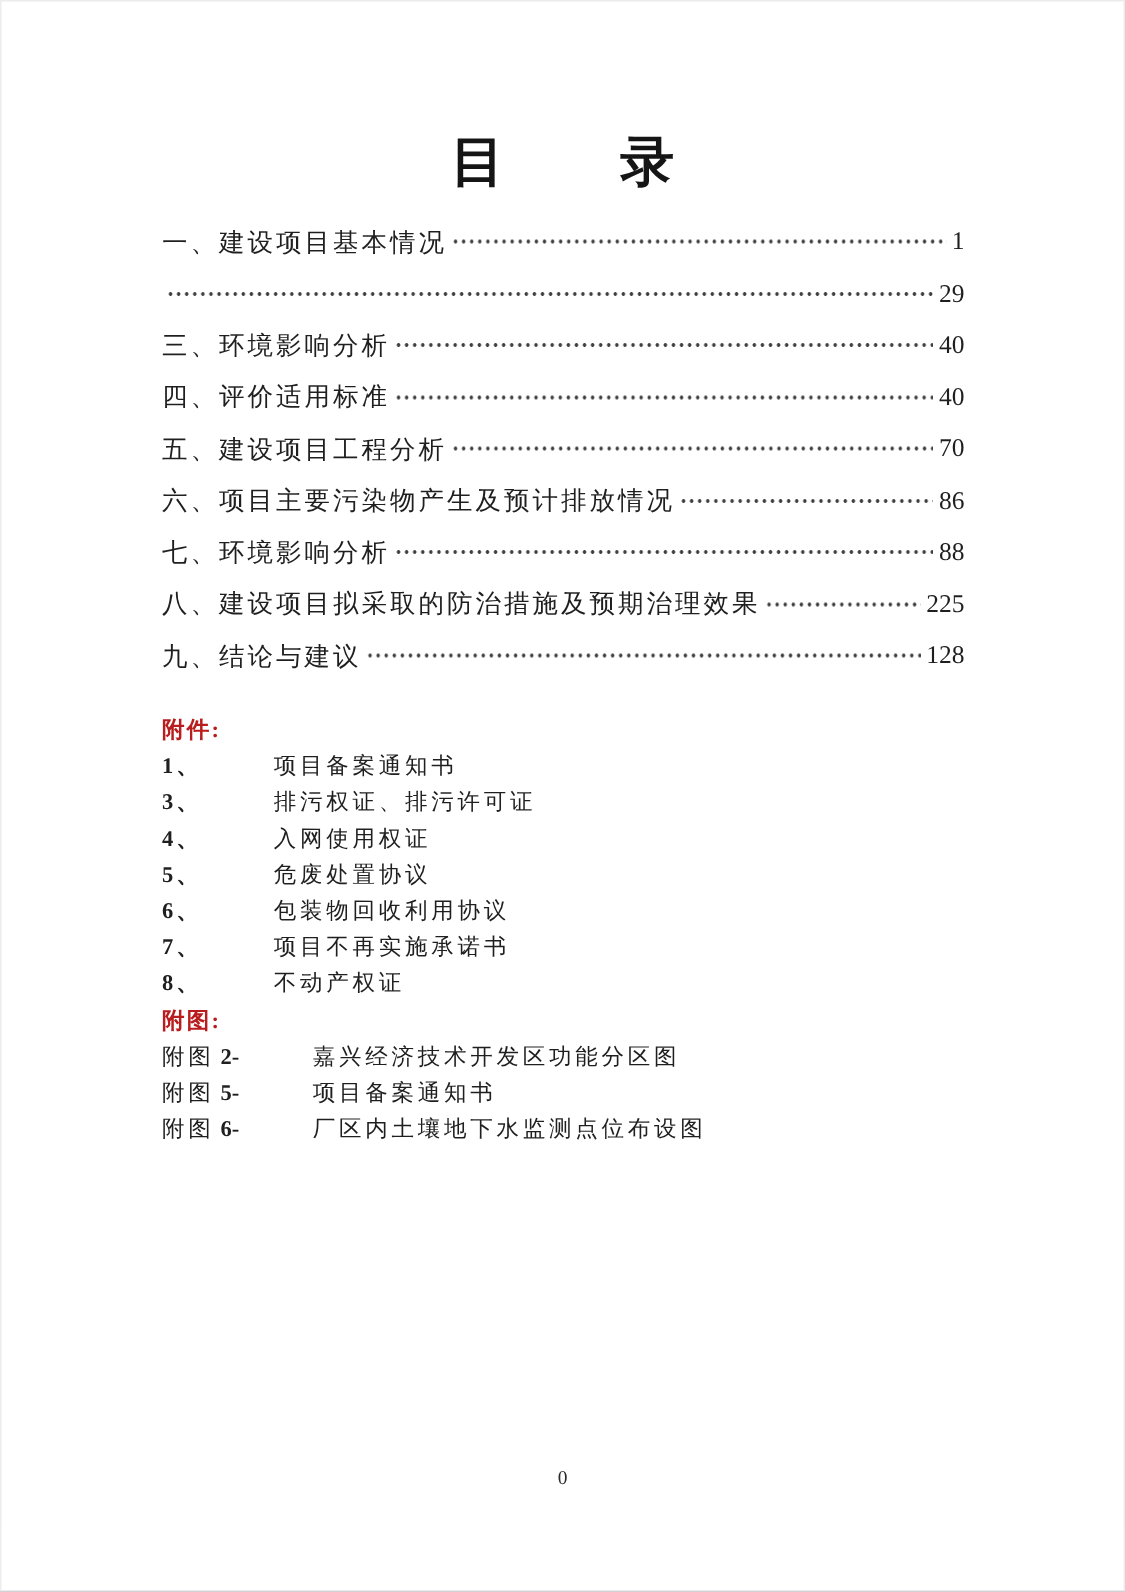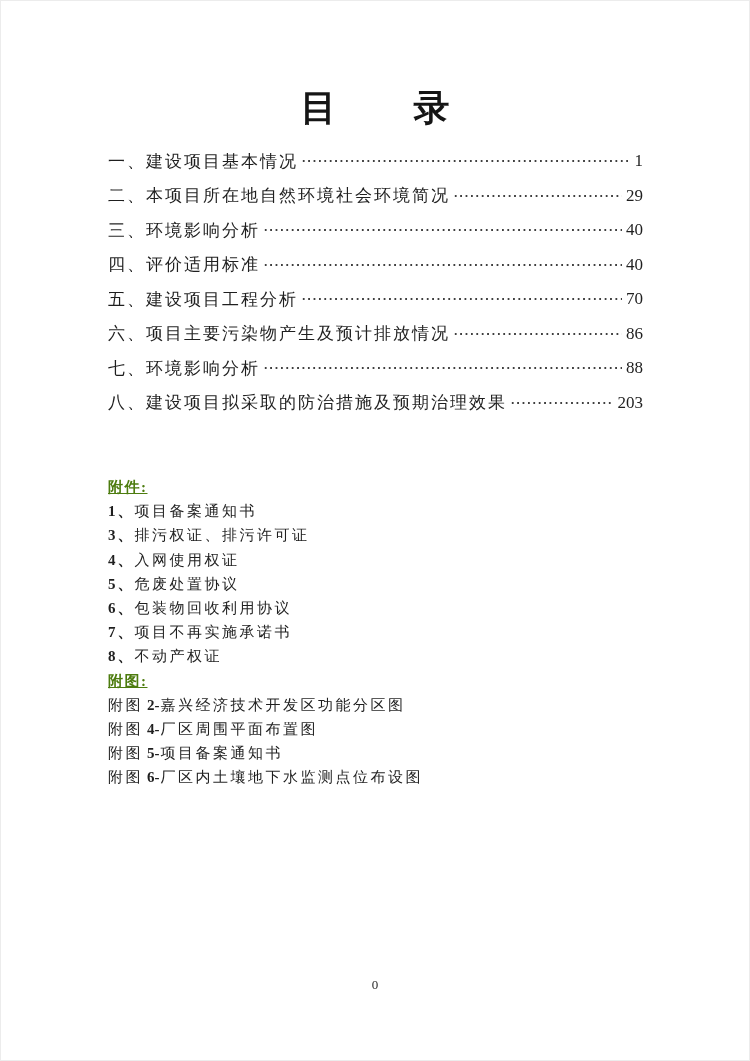--- a/index.html
+++ b/index.html
@@ -75,29 +75,29 @@
     font-size: 15px;
   }
   .appendix .line {
     height: 24.2px;
     line-height: 24.2px;
     white-space: nowrap;
   }
   .sec-heading {
     font-weight: bold;
     letter-spacing: 1.5px;
-    color: #4d7c0f;
-    text-decoration: underline;
+    color: #b91c1c;
   }
   .item-num {
     font-weight: bold;
     letter-spacing: 2px;
   }
   .item-text {
     letter-spacing: 2.5px;
+    margin-left: 48px;
   }
   .fig-prefix {
     letter-spacing: 2.5px;
     margin-right: 4px;
   }
   .fig-num {
     font-weight: bold;
     margin-right: 1px;
   }
 
@@ -122,21 +122,20 @@
     <span>录</span>
   </div>
 
   <div class="toc">
     <div class="toc-row">
       <span class="toc-label">一、建设项目基本情况</span>
       <span class="leader"></span>
       <span class="toc-page">1</span>
     </div>
     <div class="toc-row">
-      <span class="toc-label">二、本项目所在地自然环境社会环境简况</span>
       <span class="leader"></span>
       <span class="toc-page">29</span>
     </div>
     <div class="toc-row">
       <span class="toc-label">三、环境影响分析</span>
       <span class="leader"></span>
       <span class="toc-page">40</span>
     </div>
     <div class="toc-row">
       <span class="toc-label">四、评价适用标准</span>
@@ -154,21 +153,26 @@
       <span class="toc-page">86</span>
     </div>
     <div class="toc-row">
       <span class="toc-label">七、环境影响分析</span>
       <span class="leader"></span>
       <span class="toc-page">88</span>
     </div>
     <div class="toc-row">
       <span class="toc-label">八、建设项目拟采取的防治措施及预期治理效果</span>
       <span class="leader"></span>
-      <span class="toc-page">203</span>
+      <span class="toc-page">225</span>
+    </div>
+    <div class="toc-row">
+      <span class="toc-label">九、结论与建议</span>
+      <span class="leader"></span>
+      <span class="toc-page">128</span>
     </div>
   </div>
 
   <div class="appendix">
 
     <div class="line sec-heading">附件:</div>
 
     <div class="line">
       <span class="item-num">1、</span><span class="item-text">项目备案通知书</span>
     </div>
@@ -190,23 +194,20 @@
     <div class="line">
       <span class="item-num">8、</span><span class="item-text">不动产权证</span>
     </div>
 
     <div class="line sec-heading">附图:</div>
 
     <div class="line">
       <span class="fig-prefix">附图</span><span class="fig-num">2-</span><span class="item-text">嘉兴经济技术开发区功能分区图</span>
     </div>
     <div class="line">
-      <span class="fig-prefix">附图</span><span class="fig-num">4-</span><span class="item-text">厂区周围平面布置图</span>
-    </div>
-    <div class="line">
       <span class="fig-prefix">附图</span><span class="fig-num">5-</span><span class="item-text">项目备案通知书</span>
     </div>
     <div class="line">
       <span class="fig-prefix">附图</span><span class="fig-num">6-</span><span class="item-text">厂区内土壤地下水监测点位布设图</span>
     </div>
   </div>
 
   <div class="footer">0</div>
 
 </div>

